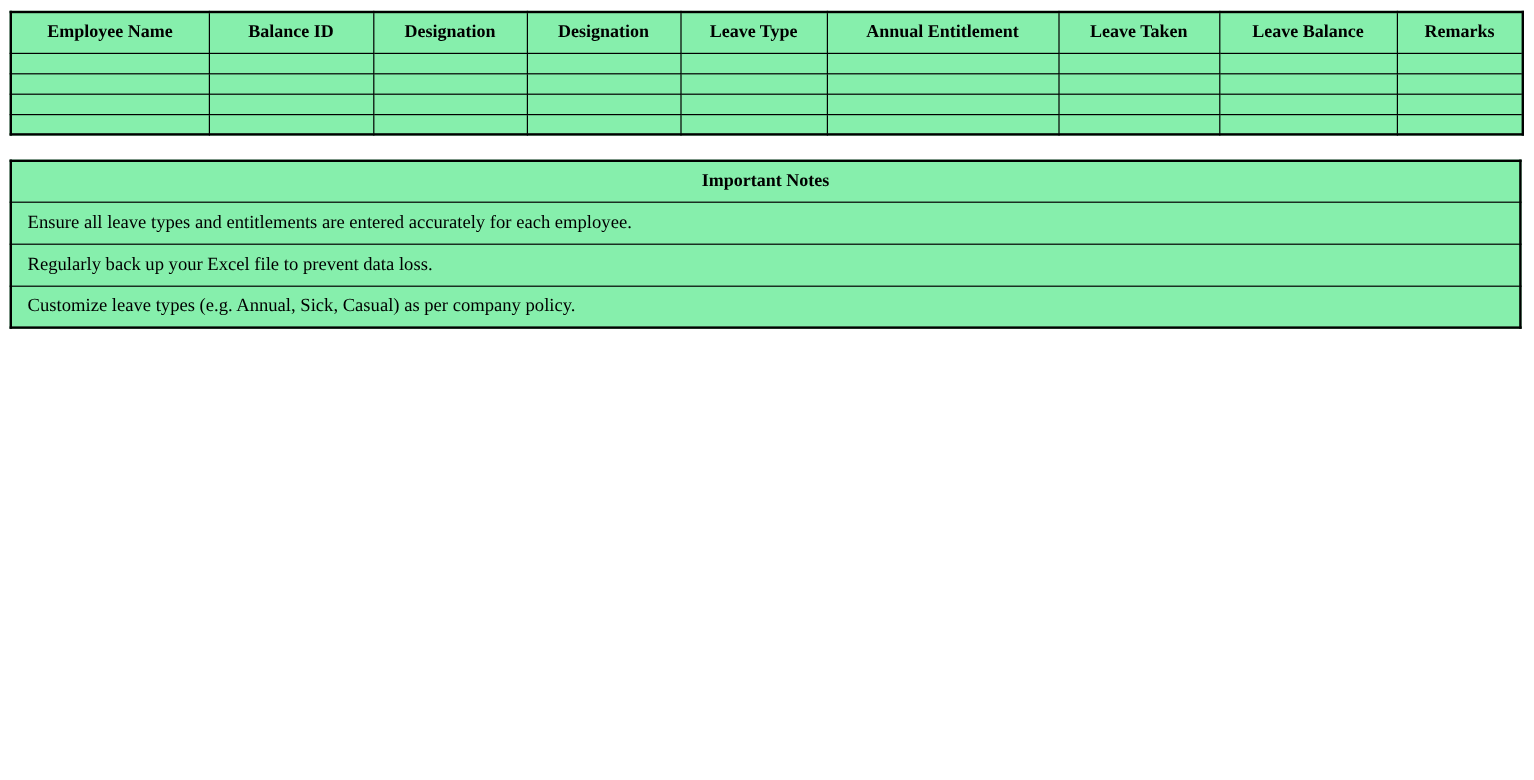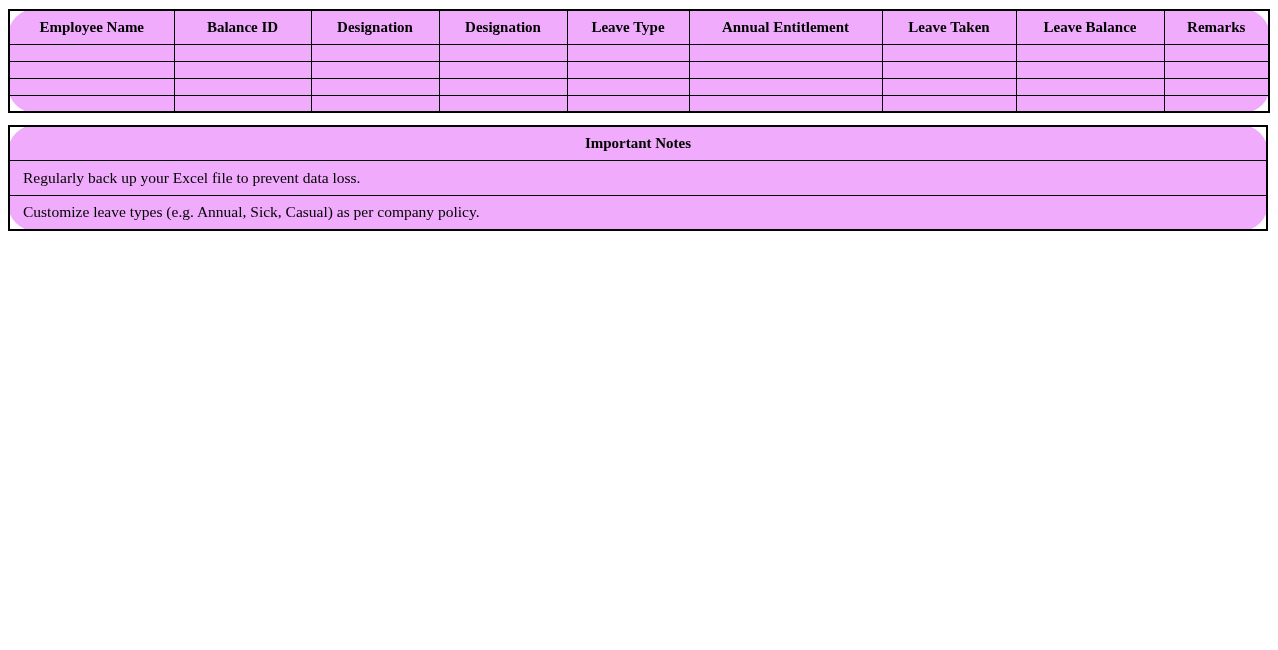--- a/index.html
+++ b/index.html
@@ -11,22 +11,21 @@
     overflow: hidden;
   }
   .page {
     position: relative;
     padding: 9px 0 0 8px;
   }
   table {
     border-collapse: collapse;
     table-layout: fixed;
     width: 1260px;
-    background: #f0abfc;
-    border-radius: 27px;
+    background: #86efac;
   }
   table.leave-table, table.notes-table {
     border: 2px solid #000000;
   }
   th, td {
     border: 1px solid #000000;
     font-size: 15px;
     overflow: hidden;
     white-space: nowrap;
   }
@@ -34,21 +33,21 @@
     height: 34px;
     font-weight: bold;
     text-align: center;
     vertical-align: middle;
   }
   .leave-table td {
     height: 17px;
     padding: 0 4px;
   }
   .notes-table {
-    margin-top: 12px;
+    margin-top: 20px;
   }
   .notes-table th {
     height: 34px;
     font-weight: bold;
     text-align: center;
     vertical-align: middle;
   }
   .notes-table td {
     height: 35px;
     text-align: left;
@@ -136,20 +135,23 @@
   </table>
 
   <table class="notes-table">
     <thead>
       <tr>
         <th>Important Notes</th>
       </tr>
     </thead>
     <tbody id="notes-body">
         <tr>
+          <td>Ensure all leave types and entitlements are entered accurately for each employee.</td>
+        </tr>
+        <tr>
           <td>Regularly back up your Excel file to prevent data loss.</td>
         </tr>
         <tr>
           <td>Customize leave types (e.g. Annual, Sick, Casual) as per company policy.</td>
         </tr>
       </tbody>
   </table>
 
 </div>
 

